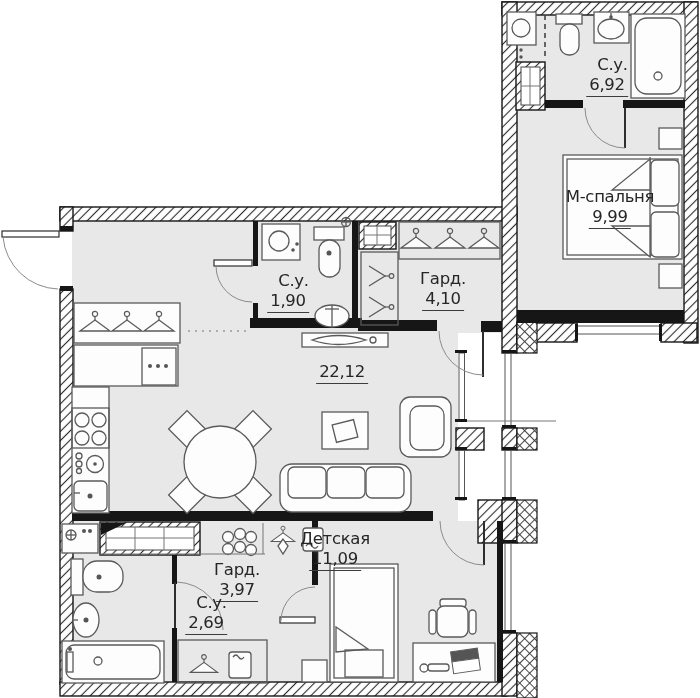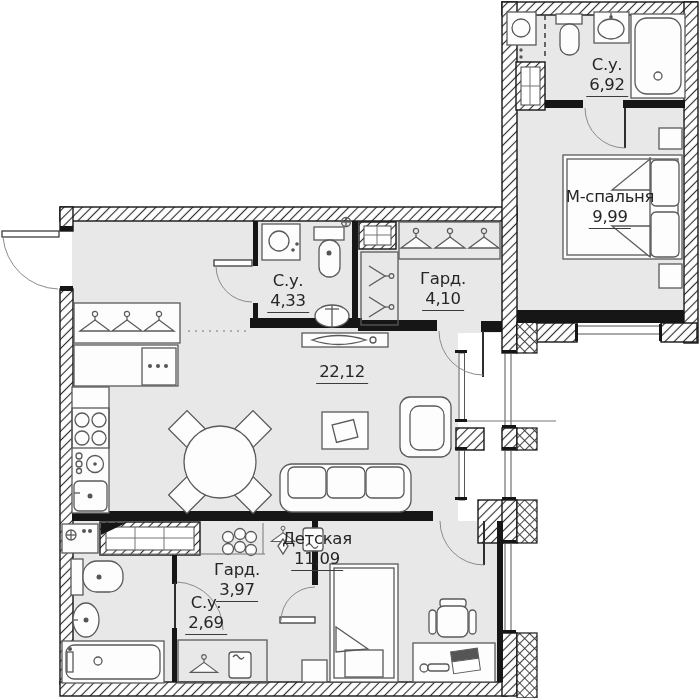--- a/index.html
+++ b/index.html
@@ -12,21 +12,21 @@
   .glz{fill:none;stroke:#555;stroke-width:1;}
   .furn{fill:#fdfdfd;stroke:#5a5a5a;stroke-width:1.3;}
   .furnN{fill:none;stroke:#5a5a5a;stroke-width:1.3;}
   .thin{fill:none;stroke:#777;stroke-width:1;}
   .arc{fill:none;stroke:#8b8b8b;stroke-width:1;}
   .leaf{stroke:#2e2e2e;stroke-width:2;fill:none;}
   .leafbox{fill:#ffffff;stroke:#2e2e2e;stroke-width:1.2;}
   .dot{fill:#555;stroke:none;}
   .room-label{position:absolute;transform:translateX(-50%);text-align:center;
       color:#262626;font-size:16.5px;line-height:1.22;white-space:nowrap;letter-spacing:-0.3px;}
-  .room-label .rname{display:block;}
+  .room-label .rname{display:block;text-align:right;}
   .room-label .area{display:inline-block;border-bottom:1.4px solid #3c3c3c;padding:0 3px 1px 3px;}
 </style>
 </head>
 <body>
 
 <div class="plan">
 <svg width="700" height="698" viewBox="0 0 700 698">
   <defs>
     <pattern id="hatch" width="6.5" height="6.5" patternUnits="userSpaceOnUse" patternTransform="rotate(45)">
       <rect width="6.5" height="6.5" fill="#ffffff"></rect>
@@ -319,38 +319,38 @@
       <rect class="furn" x="440" y="599" width="26" height="8" rx="3"></rect>
       <rect class="furn" x="437" y="606" width="31" height="31" rx="7"></rect>
       <rect class="furn" x="429" y="610" width="7" height="24" rx="3.5"></rect>
       <rect class="furn" x="469" y="610" width="7" height="24" rx="3.5"></rect>
     </g>
   </g>
 </svg>
 
   <div class="room-label" style="left:288px;top:271px;">
     <span class="rname">С.у.</span>
-    <span class="area">4,33</span>
+    <span class="area">1,90</span>
   </div>
   <div class="room-label" style="left:443px;top:269px;">
     <span class="rname">Гард.</span>
     <span class="area">4,10</span>
   </div>
   <div class="room-label" style="left:607px;top:55px;">
     <span class="rname">С.у.</span>
     <span class="area">6,92</span>
   </div>
   <div class="room-label" style="left:610px;top:187px;">
     <span class="rname">М-спальня</span>
     <span class="area">9,99</span>
   </div>
   <div class="room-label" style="left:342px;top:362px;">
     <span class="area">22,12</span>
   </div>
-  <div class="room-label" style="left:317px;top:529px;">
+  <div class="room-label" style="left:335px;top:529px;">
     <span class="rname">Детская</span>
     <span class="area">11,09</span>
   </div>
   <div class="room-label" style="left:237px;top:560px;">
     <span class="rname">Гард.</span>
     <span class="area">3,97</span>
   </div>
   <div class="room-label" style="left:206px;top:593px;">
     <span class="rname">С.у.</span>
     <span class="area">2,69</span>

